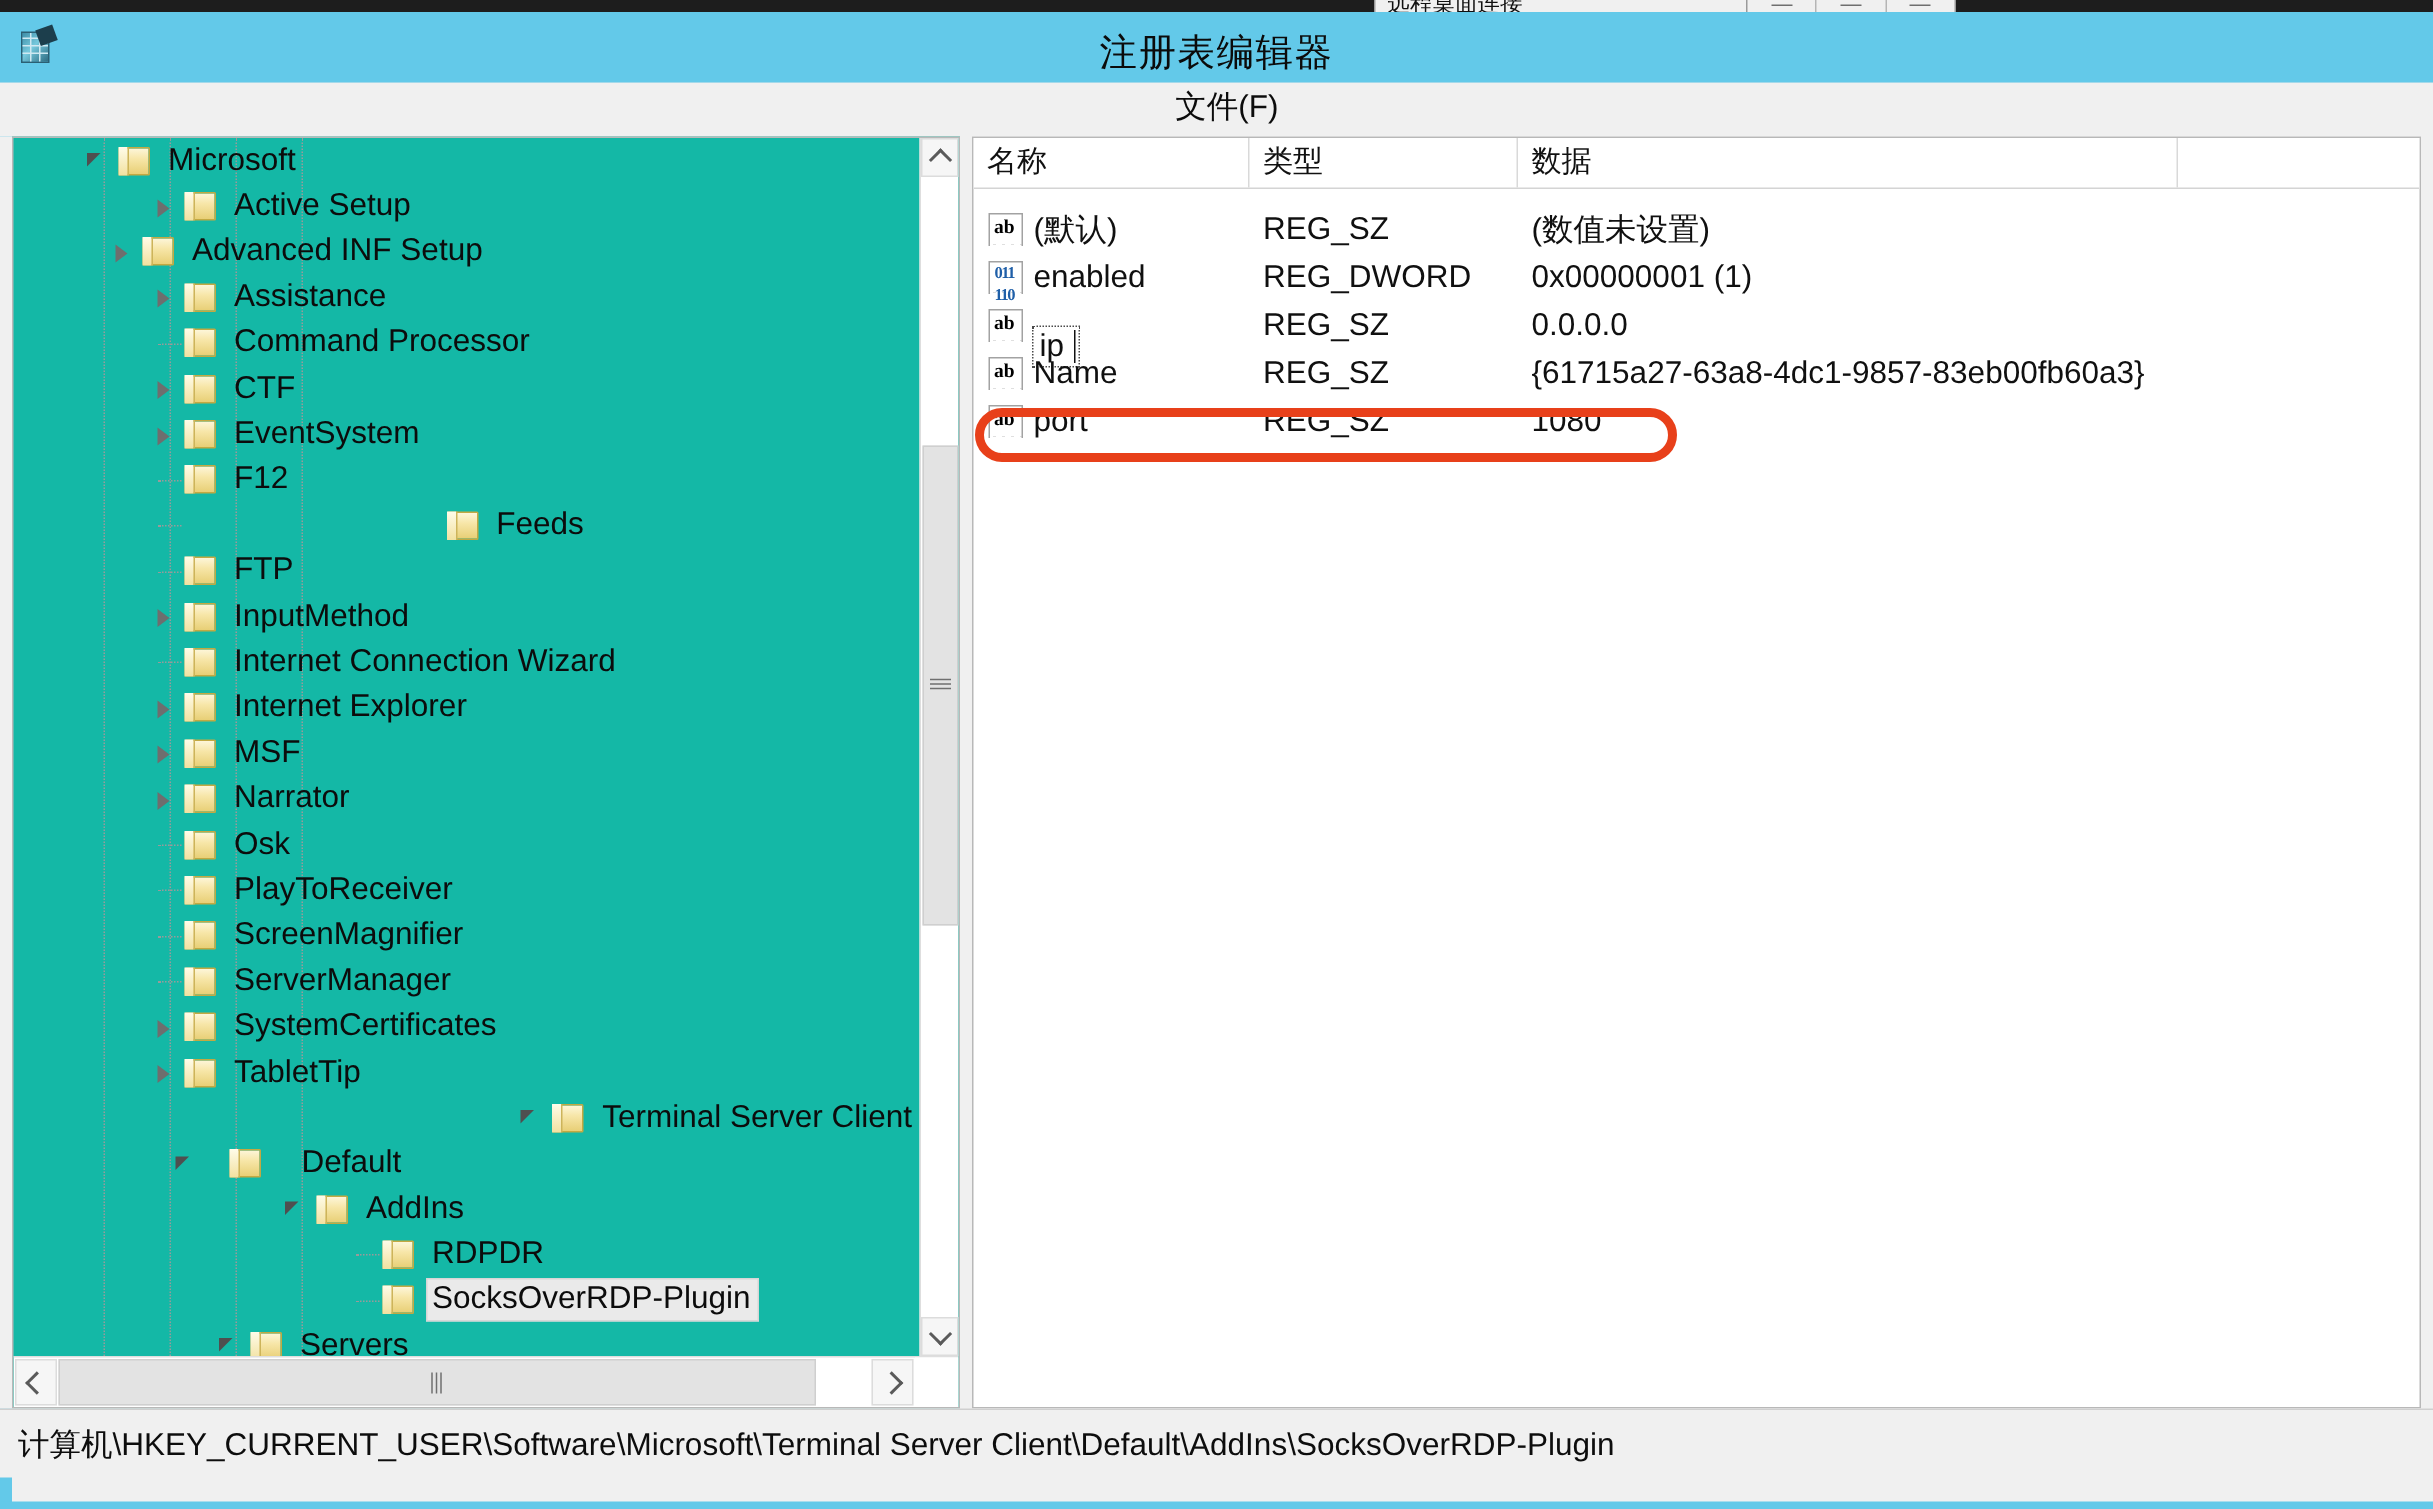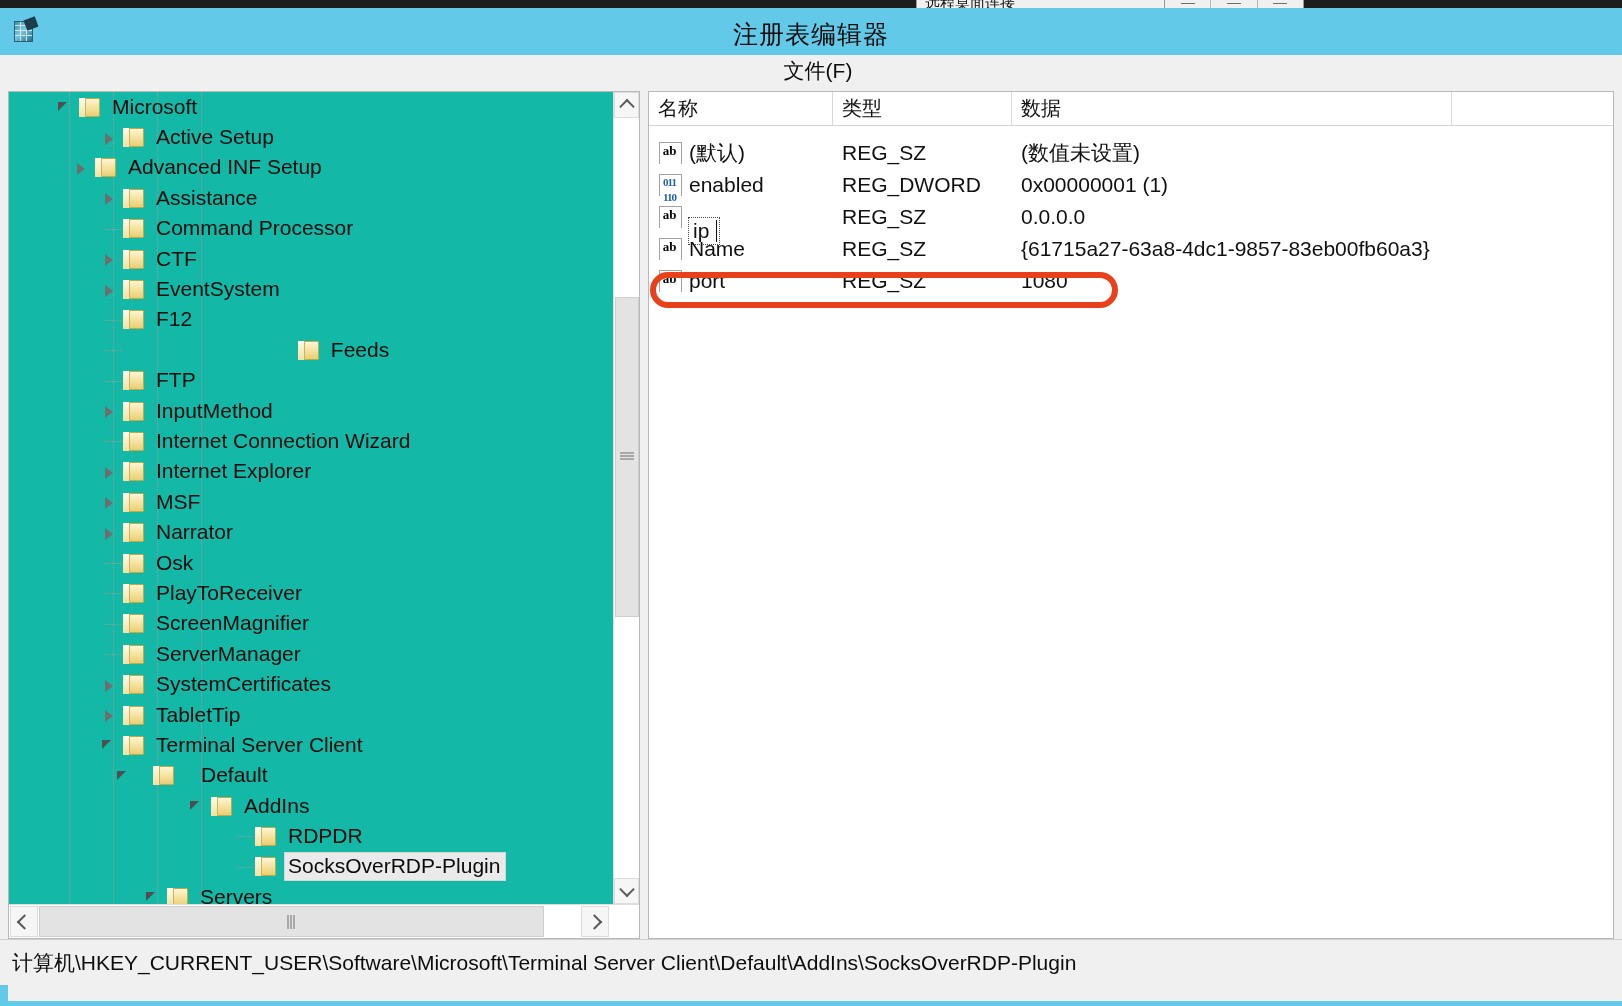--- a/index.html
+++ b/index.html
@@ -773,21 +773,21 @@
                 <span class="tree-label">SystemCertificates</span>
               </div>
               <div class="tree-row" style="padding-left: 90px;">
                 <span class="twisty collapsed"></span>
                 <span class="folder">
                   <span class="fbody"></span>
                   <span class="fflap"></span>
                 </span>
                 <span class="tree-label">TabletTip</span>
               </div>
-              <div class="tree-row" style="padding-left: 90px;">
+              <div class="tree-row" style="padding-left: 120px; justify-content: flex-end;">
                 <span class="twisty expanded"></span>
                 <span class="folder">
                   <span class="fbody"></span>
                   <span class="fflap"></span>
                 </span>
                 <span class="tree-label">Terminal Server Client</span>
               </div>
               <div class="tree-row" style="padding-left: 105px; gap: 15px;">
                 <span class="twisty expanded"></span>
                 <span class="folder">

